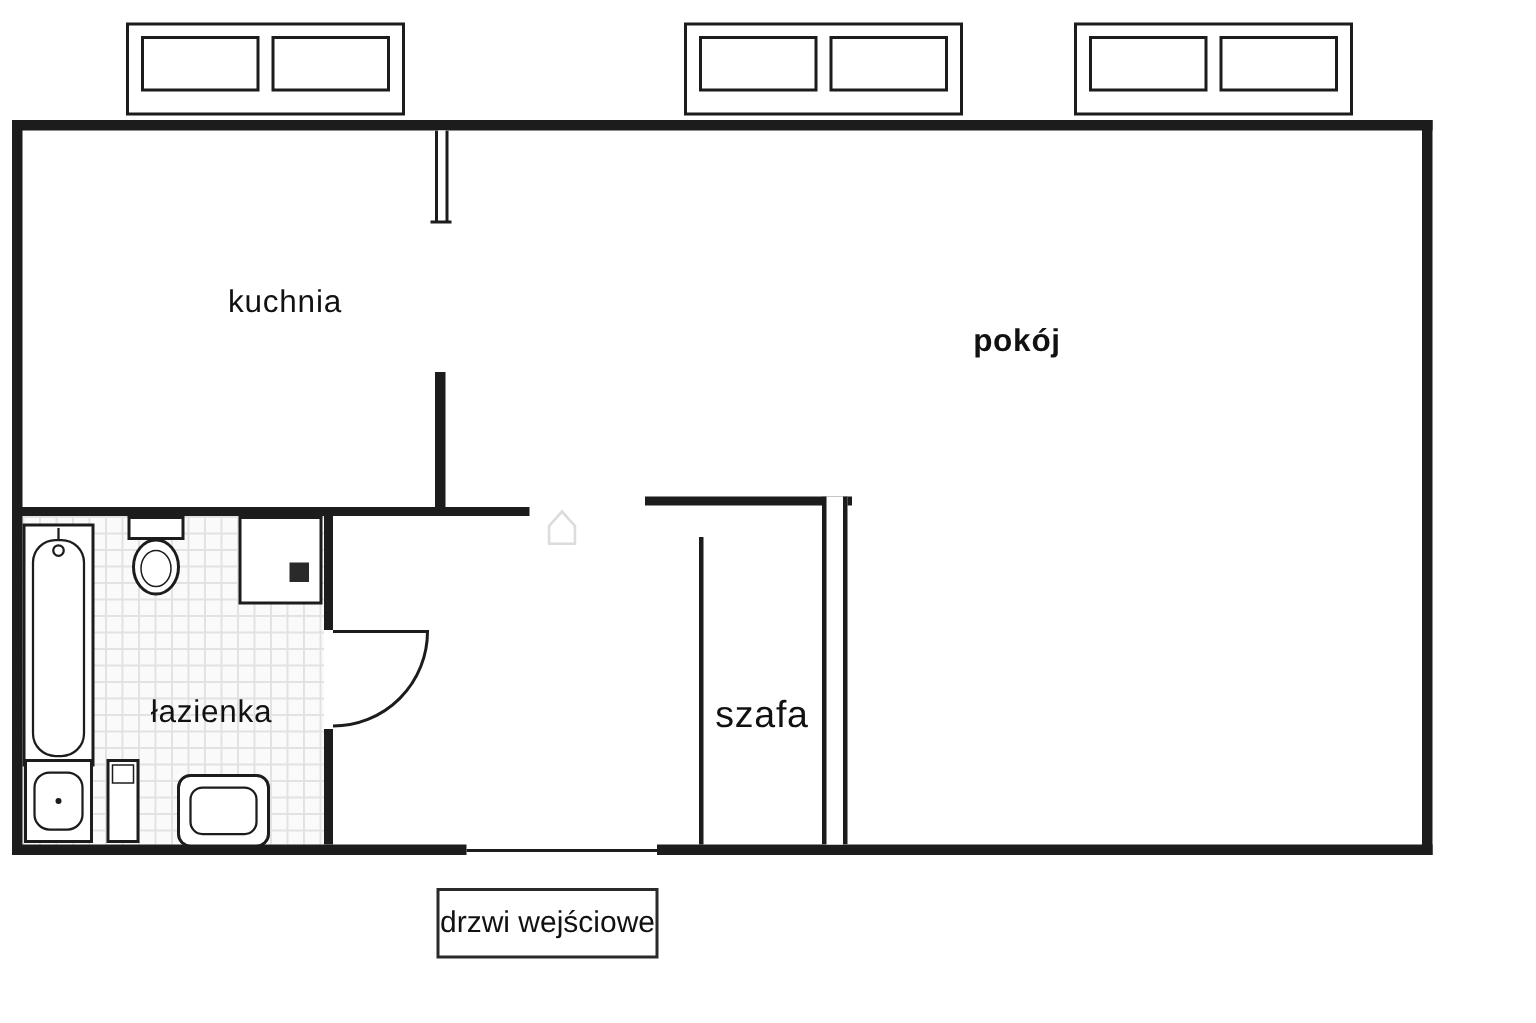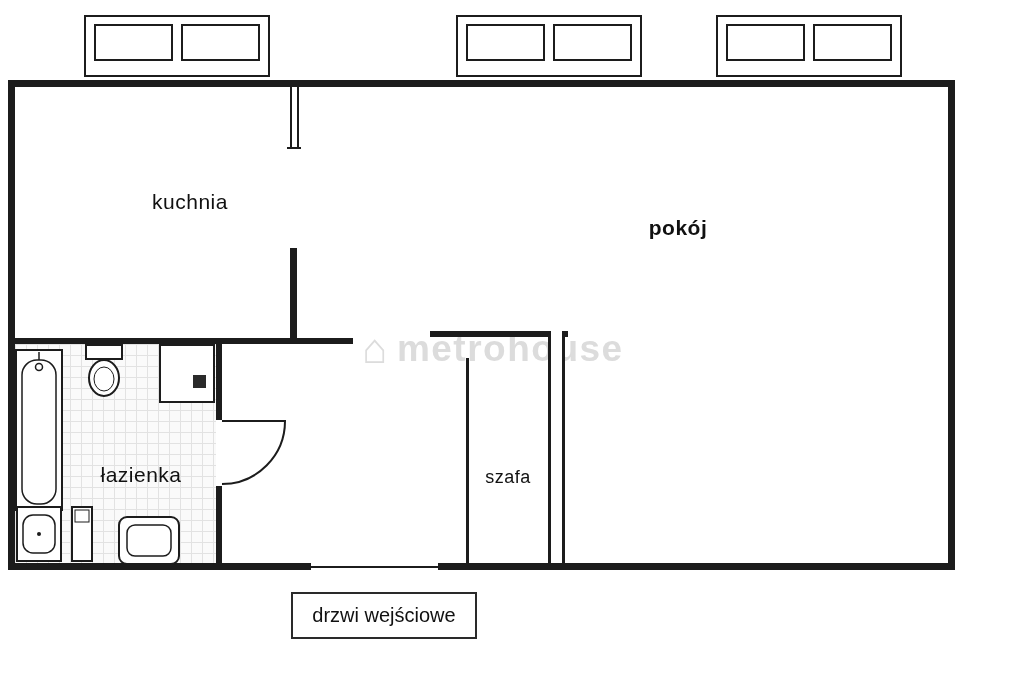--- a/index.html
+++ b/index.html
@@ -28,45 +28,44 @@
     background-size:11px 11px;
     background-color:#fafafa;
   }
 
   svg.fixtures { position:absolute; left:0; top:0; z-index:3; pointer-events:none; }
 
   .room-label {
     position:absolute; transform:translate(-50%,-50%);
     font-size:21px; color:#111111; white-space:nowrap; z-index:4; letter-spacing:0.5px;
   }
-  .room-label.small { font-size:18px; }
+  .room-label.small { font-size:25px; }
 
   .entrance-box {
-    position:absolute; left:291px; top:592px; width:186px; height:47px;
+    position:absolute; left:291px; top:592px; width:148px; height:47px;
     border:2px solid #2a2a2a; background:#ffffff;
     display:flex; align-items:center; justify-content:center;
     font-size:20px; color:#111111; z-index:4; white-space:nowrap;
   }
 
   .watermark {
     position:absolute; left:362px; top:328px; z-index:0;
     display:flex; align-items:center; gap:8px;
     color:#dcdcdc; font-size:37px; font-weight:bold; letter-spacing:1.5px;
     user-select:none; white-space:nowrap;
   }
   .watermark .wm-icon { font-size:42px; line-height:1; }
 </style>
 </head>
 <body>
 
 <div class="plan">
 
   <div class="watermark">
     <span class="wm-icon">⌂</span>
-    <span>metrohouse</span>
   </div>
 
   <div class="tiles"></div>
 
   <div class="window" style="left:84px">
     <div class="pane"></div>
     <div class="pane"></div>
   </div>
   <div class="window" style="left:456px">
     <div class="pane"></div>

